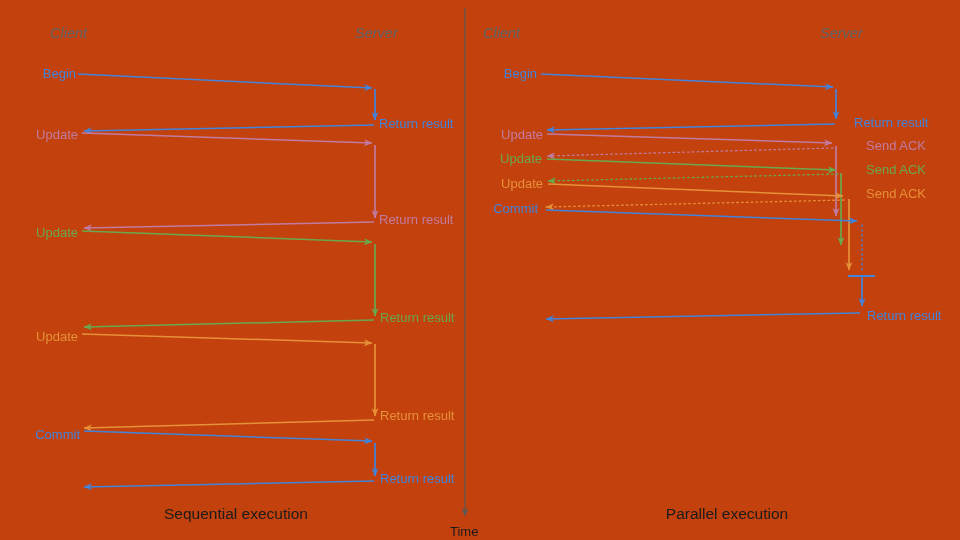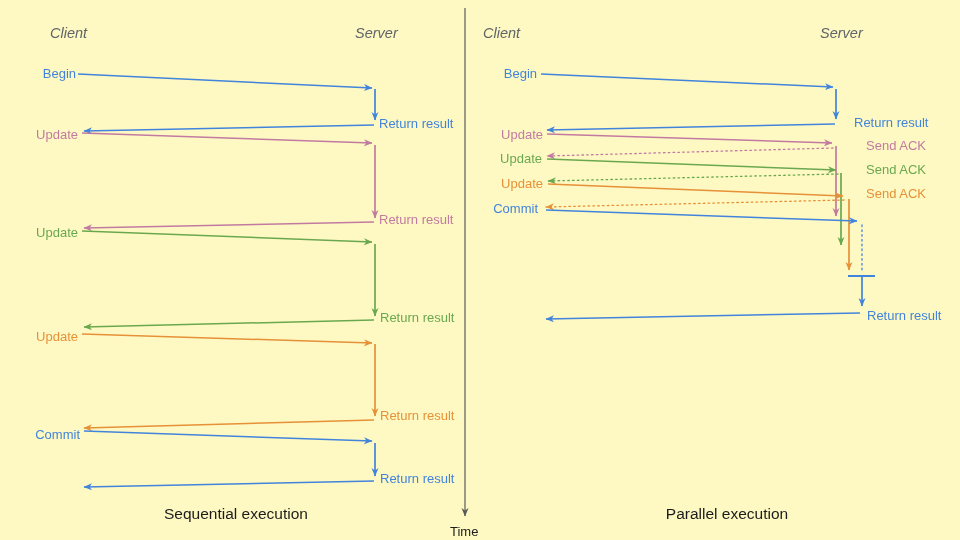--- a/index.html
+++ b/index.html
@@ -5,21 +5,21 @@
   html, body {
     margin: 0;
     padding: 0;
     background: #ffffff;
     font-family: "Liberation Sans", sans-serif;
   }
   .stage {
     position: relative;
     width: 960px;
     height: 540px;
-    background: #fef9c3;
+    background: #c2410c;
     overflow: hidden;
   }
   svg { display: block; }
   text {
     font-family: "Liberation Sans", "DejaVu Sans", sans-serif;
     user-select: none;
   }
 </style>
 </head>
 <body>

